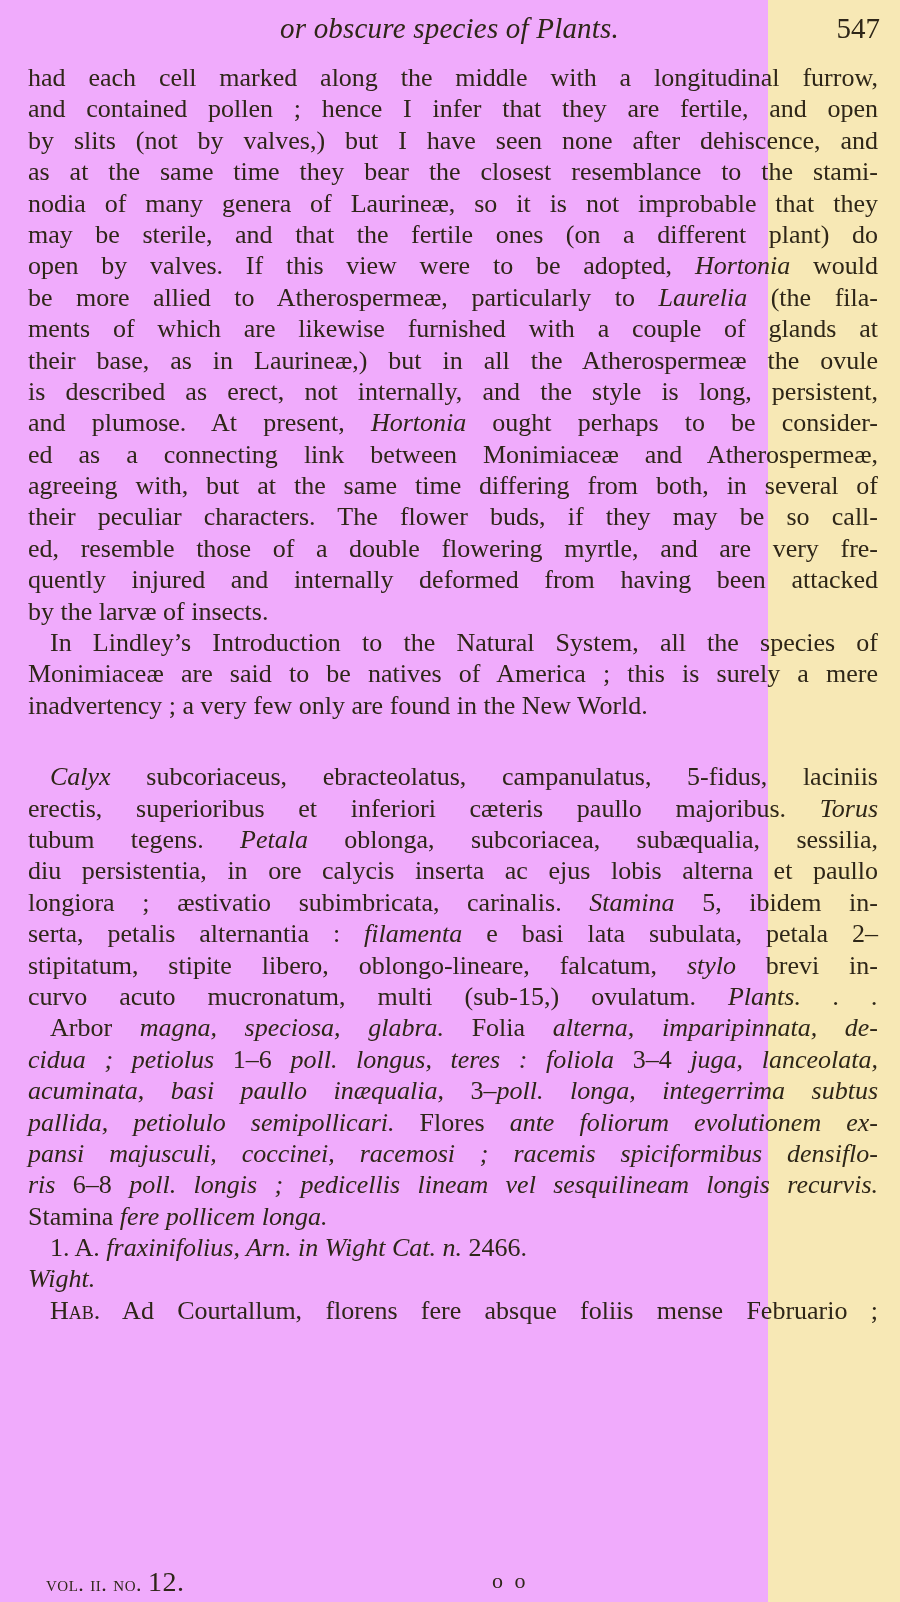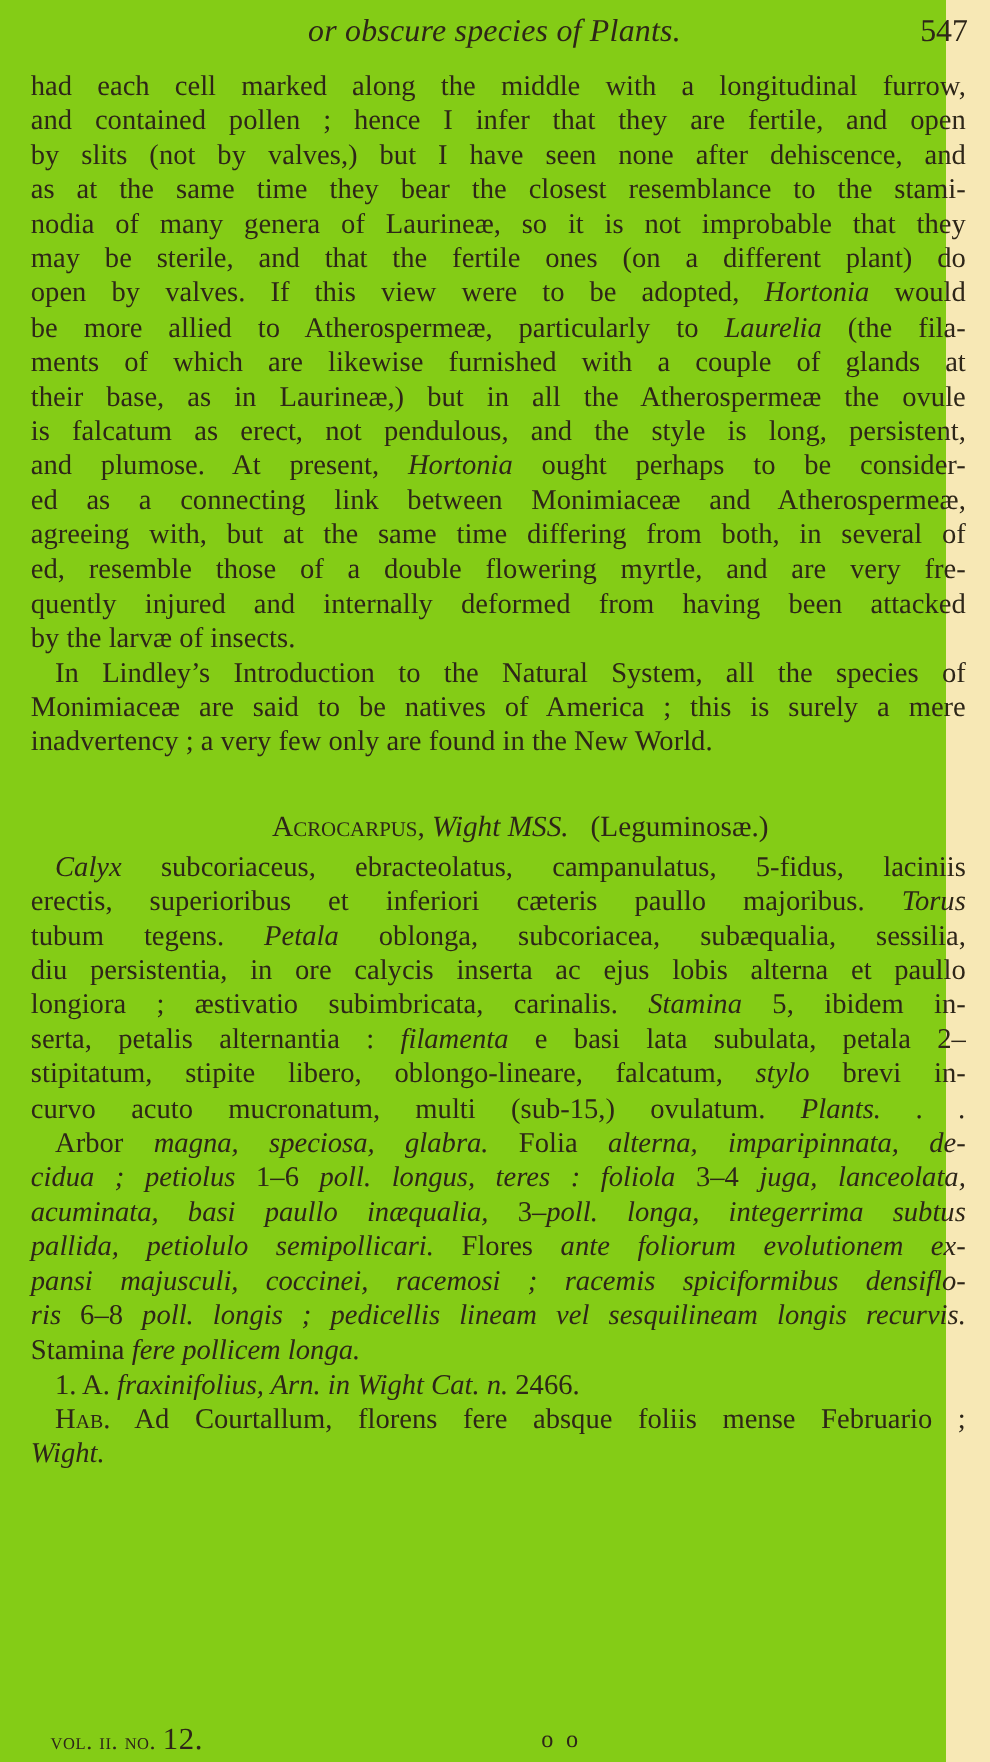--- a/index.html
+++ b/index.html
@@ -11,22 +11,22 @@
     width: 900px;
     height: 1602px;
     overflow: hidden;
     position: relative;
     font-family: "Liberation Serif", "DejaVu Serif", serif;
     color: #2e2618;
   }
   .page {
     position: absolute;
     left: 0; top: 0;
-    width: 860px; height: 1602px;
-    background: #84cc16;
+    width: 768px; height: 1602px;
+    background: #f0abfc;
   }
   .running-head {
     position: absolute;
     top: 8px;
     left: 0;
     width: 900px;
     height: 40px;
   }
   .running-title {
     position: absolute;
@@ -109,42 +109,38 @@
       <div class="line">had each cell marked along the middle with a longitudinal furrow,</div>
       <div class="line">and contained pollen ; hence I infer that they are fertile, and open</div>
       <div class="line">by slits (not by valves,) but I have seen none after dehiscence, and</div>
       <div class="line">as at the same time they bear the closest resemblance to the stami-</div>
       <div class="line">nodia of many genera of Laurineæ, so it is not improbable that they</div>
       <div class="line">may be sterile, and that the fertile ones (on a different plant) do</div>
       <div class="line"><span>open by valves.  If this view were to be adopted, </span><i>Hortonia</i><span> would</span></div>
       <div class="line"><span>be more allied to Atherospermeæ, particularly to </span><i>Laurelia</i><span> (the fila-</span></div>
       <div class="line">ments of which are likewise furnished with a couple of glands at</div>
       <div class="line">their base, as in Laurineæ,) but in all the Atherospermeæ the ovule</div>
-      <div class="line">is falcatum as erect, not pendulous, and the style is long, persistent,</div>
+      <div class="line">is described as erect, not internally, and the style is long, persistent,</div>
       <div class="line"><span>and plumose.  At present, </span><i>Hortonia</i><span> ought perhaps to be consider-</span></div>
       <div class="line">ed as a connecting link between Monimiaceæ and Atherospermeæ,</div>
       <div class="line">agreeing with, but at the same time differing from both, in several of</div>
+      <div class="line">their peculiar characters.  The flower buds, if they may be so call-</div>
       <div class="line">ed, resemble those of a double flowering myrtle, and are very fre-</div>
       <div class="line">quently injured and internally deformed from having been attacked</div>
       <div class="line last">by the larvæ of insects.</div>
     </div>
 
     <div>
       <div class="line indent">In Lindley’s Introduction to the Natural System, all the species of</div>
       <div class="line">Monimiaceæ are said to be natives of America ; this is surely a mere</div>
       <div class="line last">inadvertency ; a very few only are found in the New World.</div>
     </div>
 
     <div class="gap"></div>
 
-    <div class="section-heading">
-      <span class="sc">Acrocarpus,</span>
-      <i>Wight MSS.</i>
-      &nbsp;&nbsp;<span>(Leguminosæ.)</span>
-    </div>
 
     <div>
       <div class="line indent"><i>Calyx</i><span> subcoriaceus, ebracteolatus, campanulatus, 5-fidus, laciniis</span></div>
       <div class="line"><span>erectis, superioribus et inferiori cæteris paullo majoribus.  </span><i>Torus</i></div>
       <div class="line"><span>tubum tegens.  </span><i>Petala</i><span> oblonga, subcoriacea, subæqualia, sessilia,</span></div>
       <div class="line">diu persistentia, in ore calycis inserta ac ejus lobis alterna et paullo</div>
       <div class="line"><span>longiora ; æstivatio subimbricata, carinalis.  </span><i>Stamina</i><span> 5, ibidem in-</span></div>
       <div class="line"><span>serta, petalis alternantia : </span><i>filamenta</i><span> e basi lata subulata, petala 2–</span></div>
       <div class="line"><span>stipitatum, stipite libero, oblongo-lineare, falcatum, </span><i>stylo</i><span> brevi in-</span></div>
       <div class="line"><span>curvo acuto mucronatum, multi (sub-15,) ovulatum.  </span><i>Plants. . .</i></div>
@@ -156,22 +152,22 @@
       <div class="line"><i>acuminata, basi paullo inæqualia,</i><span> 3–</span><i>poll. longa, integerrima subtus</i></div>
       <div class="line"><i>pallida, petiolulo semipollicari.</i><span>  Flores </span><i>ante foliorum evolutionem ex-</i></div>
       <div class="line it">pansi majusculi, coccinei, racemosi ;  racemis spiciformibus densiflo-</div>
       <div class="line"><i>ris</i><span> 6–8 </span><i>poll. longis ; pedicellis lineam vel sesquilineam longis recurvis.</i></div>
       <div class="line last"><span>Stamina </span><i>fere pollicem longa.</i></div>
     </div>
 
     <div class="line last indent"><span>1.  A.</span><i> fraxinifolius, Arn. in Wight Cat. n.</i><span> 2466.</span></div>
 
     <div>
+      <div class="line last"><i>Wight.</i></div>
       <div class="line indent"><span class="sc">Hab.</span><span> Ad Courtallum, florens fere absque foliis mense Februario ;</span></div>
-      <div class="line last"><i>Wight.</i></div>
     </div>
 
   </div>
 
   <div class="footer">
     <span class="vol"><span>vol. ii. no. </span><span class="num">12.</span></span>
     <span class="sig">o o</span>
   </div>
 
 </div>

